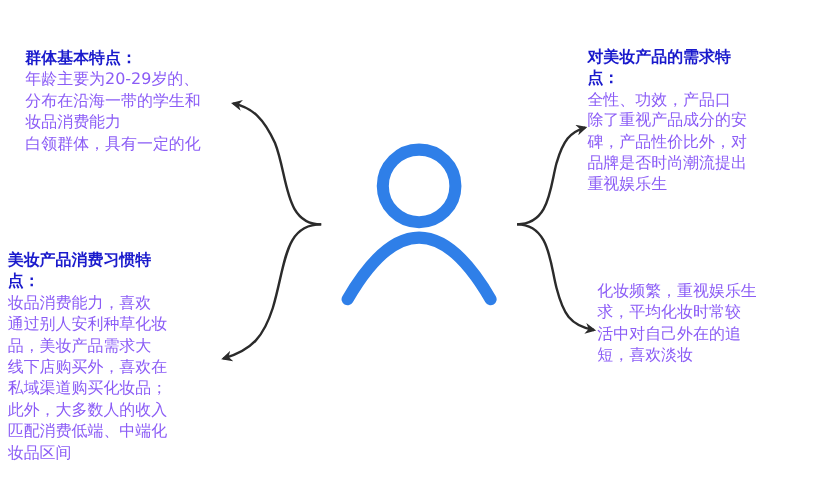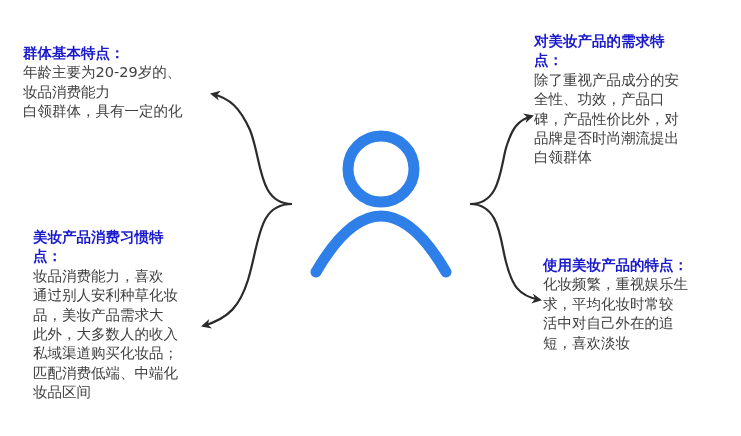--- a/index.html
+++ b/index.html
@@ -3,21 +3,21 @@
 <meta charset="utf-8">
 <style>
   html, body { margin:0; padding:0; }
   body {
     width:741px; height:436px; position:relative; overflow:hidden;
     background:#ffffff;
     font-family: "DejaVu Sans", "Liberation Sans", sans-serif;
   }
   .block { position:absolute; font-size:14.5px; line-height:19.4px; color:#333333; }
   .block .title { color:#1a1acc; font-weight:bold; }
-  .block .body { color:#404040; }
+  .block .body { color:#8b5cf6; }
   svg.canvas { position:absolute; left:0; top:0; }
 </style>
 </head>
 <body>
 
 <svg class="canvas" width="741" height="436" viewBox="0 0 741 436">
   <defs>
     <marker id="ah" markerWidth="10" markerHeight="10" refX="8" refY="5" orient="auto" markerUnits="userSpaceOnUse">
       <path d="M0,0 L10,5 L0,10 L3,5 Z" fill="#2b2b2b"></path>
     </marker>
@@ -32,56 +32,57 @@
   <path d="M292,204 C258,204 260,240 248,280 C240,305 230,318 203,326" fill="none" stroke="#2b2b2b" stroke-width="2.2" marker-end="url(#ah)"></path>
 
   <path d="M470,204 C500,204 500,170 506,148 C512,128 518,120 532,116" fill="none" stroke="#2b2b2b" stroke-width="2.2" marker-end="url(#ah)"></path>
   <path d="M470,204 C500,204 500,240 506,262 C512,285 518,296 540,300" fill="none" stroke="#2b2b2b" stroke-width="2.2" marker-end="url(#ah)"></path>
 </svg>
 
 <div class="block" style="left:23px;top:44px;width:190px;">
   <div class="title">群体基本特点：</div>
   <div class="body">
     <div>年龄主要为20-29岁的、</div>
+    <div>分布在沿海一带的学生和</div>
     <div>妆品消费能力</div>
     <div>白领群体，具有一定的化</div>
   </div>
 </div>
 
-<div class="block" style="left:33px;top:228px;width:190px;">
+<div class="block" style="left:7px;top:228px;width:190px;">
   <div class="title">
     <div>美妆产品消费习惯特</div>
     <div>点：</div>
   </div>
   <div class="body">
     <div>妆品消费能力，喜欢</div>
     <div>通过别人安利种草化妆</div>
     <div>品，美妆产品需求大</div>
+    <div>线下店购买外，喜欢在</div>
+    <div>私域渠道购买化妆品；</div>
     <div>此外，大多数人的收入</div>
-    <div>私域渠道购买化妆品；</div>
     <div>匹配消费低端、中端化</div>
     <div>妆品区间</div>
   </div>
 </div>
 
-<div class="block" style="left:534px;top:32px;width:180px;">
+<div class="block" style="left:534px;top:44px;width:180px;font-family:Liberation Mono, monospace;">
   <div class="title">
     <div>对美妆产品的需求特</div>
     <div>点：</div>
   </div>
   <div class="body">
+    <div>全性、功效，产品口</div>
     <div>除了重视产品成分的安</div>
-    <div>全性、功效，产品口</div>
     <div>碑，产品性价比外，对</div>
     <div>品牌是否时尚潮流提出</div>
-    <div>白领群体</div>
+    <div>重视娱乐生</div>
   </div>
 </div>
 
 <div class="block" style="left:543px;top:256px;width:180px;">
-  <div class="title">使用美妆产品的特点：</div>
   <div class="body">
     <div>化妆频繁，重视娱乐生</div>
     <div>求，平均化妆时常较</div>
     <div>活中对自己外在的追</div>
     <div>短，喜欢淡妆</div>
   </div>
 </div>
 
 </body></html>

